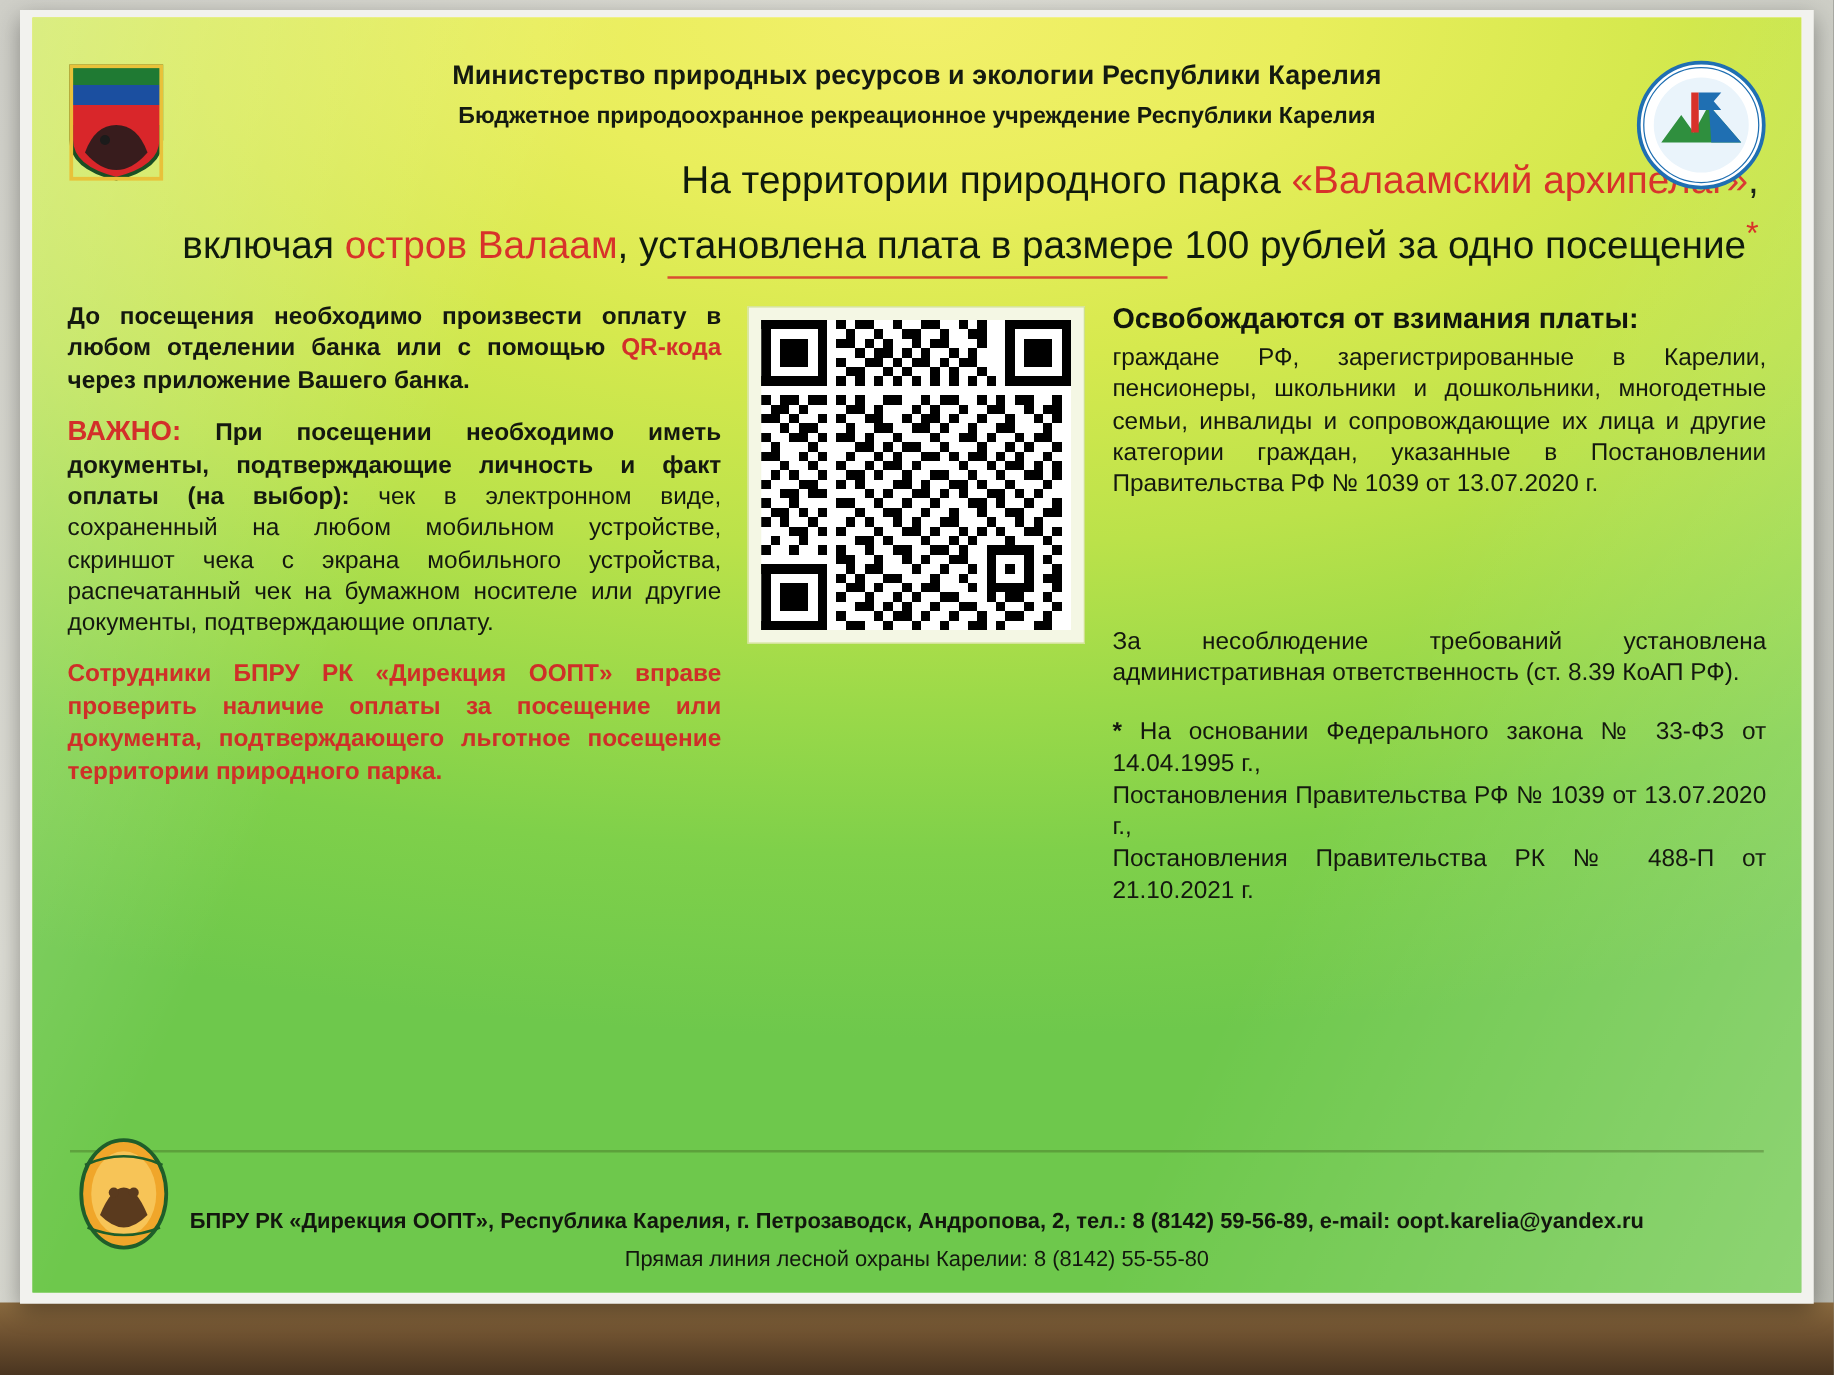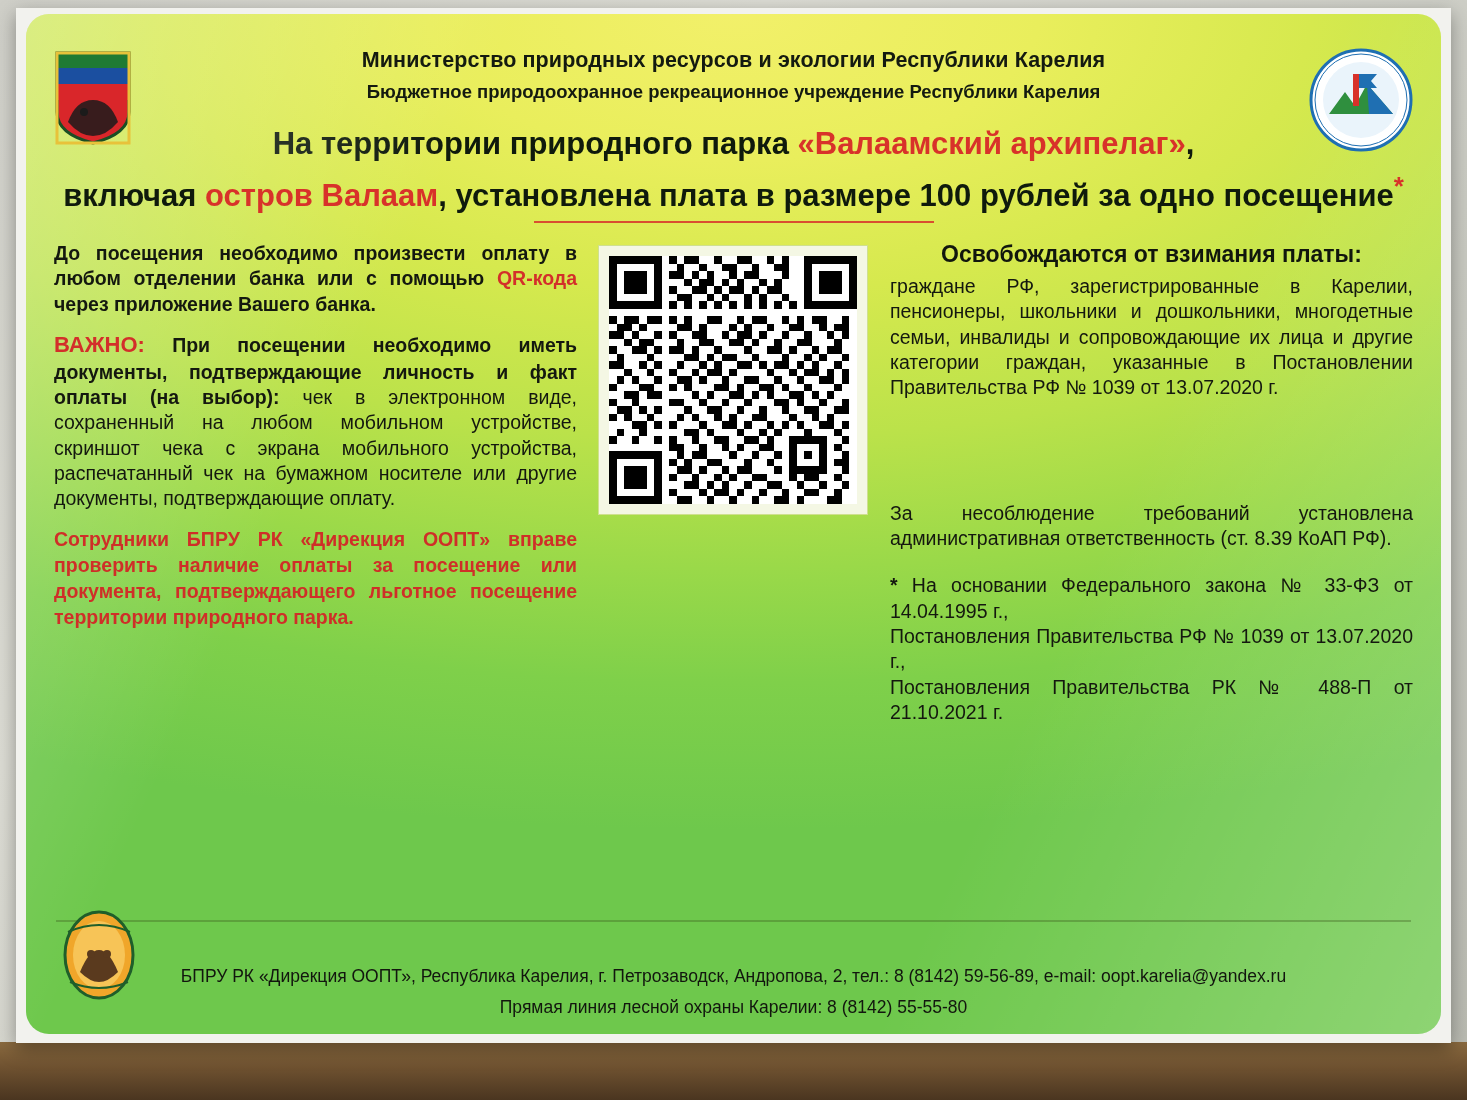--- a/index.html
+++ b/index.html
@@ -41,21 +41,20 @@
   .poster {
     position: absolute;
     left: 10px;
     top: 6px;
     width: 1415px;
     height: 1020px;
     background:
       radial-gradient(120% 80% at 50% 0%, #f2f06a 0%, #e9ee5c 18%, #d6e94e 34%, #bbe24a 52%, #9ad949 68%, #7fd04a 82%, #6ec84c 100%),
       linear-gradient(180deg,#f4f36b 0%, #c9e94f 40%, #74cb4b 100%);
     overflow: hidden;
-    border-radius: 23px;
   }
   
   .poster::before{
     content:"";
     position:absolute; inset:0;
     background: linear-gradient(115deg, rgba(255,255,255,.30) 0%, rgba(255,255,255,0) 26%, rgba(255,255,255,0) 70%, rgba(255,255,255,.22) 100%);
     pointer-events:none;
   }
 
   
@@ -78,24 +77,24 @@
   
   .minlogo {
     position: absolute;
     right: 28px; top: 34px;
     width: 104px; height: 104px;
   }
 
   
   .headline {
     margin: 22px 34px 0 34px;
-    text-align: center;
+    text-align: right;
     line-height: 1.22;
     color: #0f1a0c;
-    font-weight: bold;
+    font-weight: normal;
   }
   .headline .l1 { font-size: 31px; display:block; }
   .headline .l2 { font-size: 31px; display:block; margin-top: 8px; position:relative; }
   .red { color: #d8322a; }
   .star { color:#d8322a; font-size: 26px; vertical-align: super; }
   .rule {
     width: 400px; height: 2px;
     background: #d8322a;
     margin: 6px auto 0 auto;
     opacity: .85;
@@ -116,41 +115,41 @@
   .txt { color:#14180f; font-size: 19.5px; line-height: 1.30; text-align: justify; }
   .txt b { font-weight: bold; }
 
   .p { margin-bottom: 14px; }
   .accent-red { color:#d32f2a; font-weight:bold; }
   .vazhno { color:#d32f2a; font-weight:bold; font-size: 22px; }
   .bold { font-weight: bold; }
 
   .red-block { color:#cf2f28; font-weight: bold; font-size: 19.5px; line-height:1.34; text-align: justify;}
 
-  .rhead { font-weight: bold; font-size: 23px; color:#11160d; margin-bottom: 6px; text-align: center; }
+  .rhead { font-weight: bold; font-size: 23px; color:#11160d; margin-bottom: 6px; }
 
   
   .qr-wrap {
     background: #f4f7e4;
     padding: 10px;
     border: 1px solid #cfe08f;
     width: 270px; height: 270px;
     box-sizing: border-box;
     margin: 4px auto 0 auto;
   }
   .qr { width: 100%; height: 100%; display:block; image-rendering: pixelated; }
 
   
   .footer {
     position: absolute;
     left: 0; right: 0; bottom: 16px;
     text-align: center;
     color: #12160e;
   }
-  .foot-1 { font-size: 17.5px; font-weight: normal; }
+  .foot-1 { font-size: 17.5px; font-weight: bold; }
   .foot-2 { font-size: 17.5px; font-weight: normal; margin-top: 10px; }
 
   .oopt-logo {
     position: absolute;
     left: 36px; bottom: 34px;
     width: 74px; height: 90px;
   }
 
   .divider-line{
     position:absolute; left:30px; right:30px; bottom:112px;

